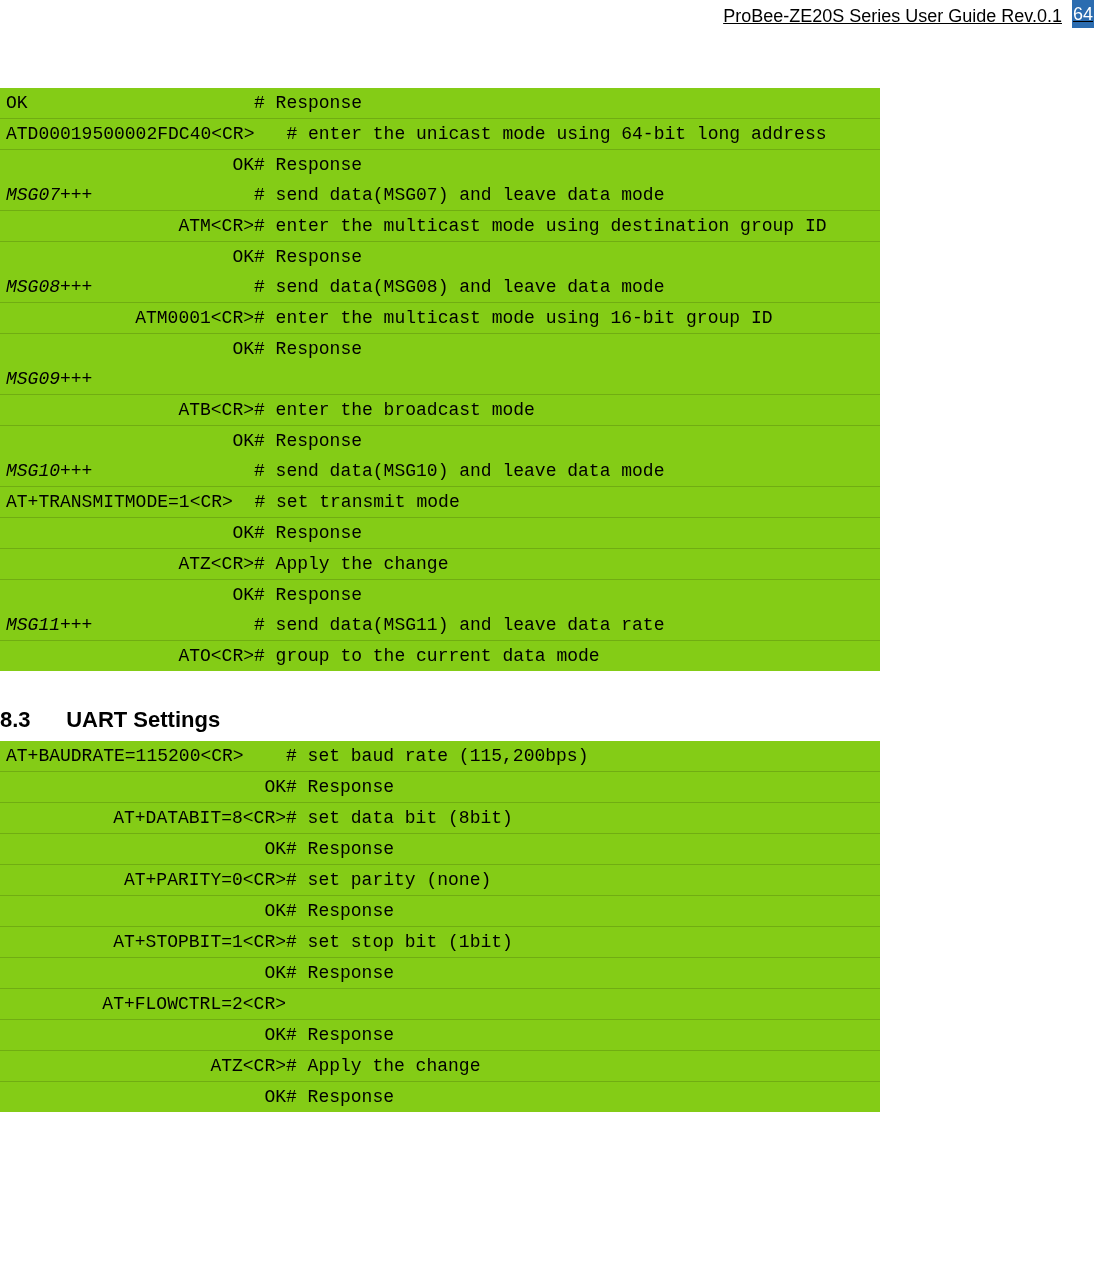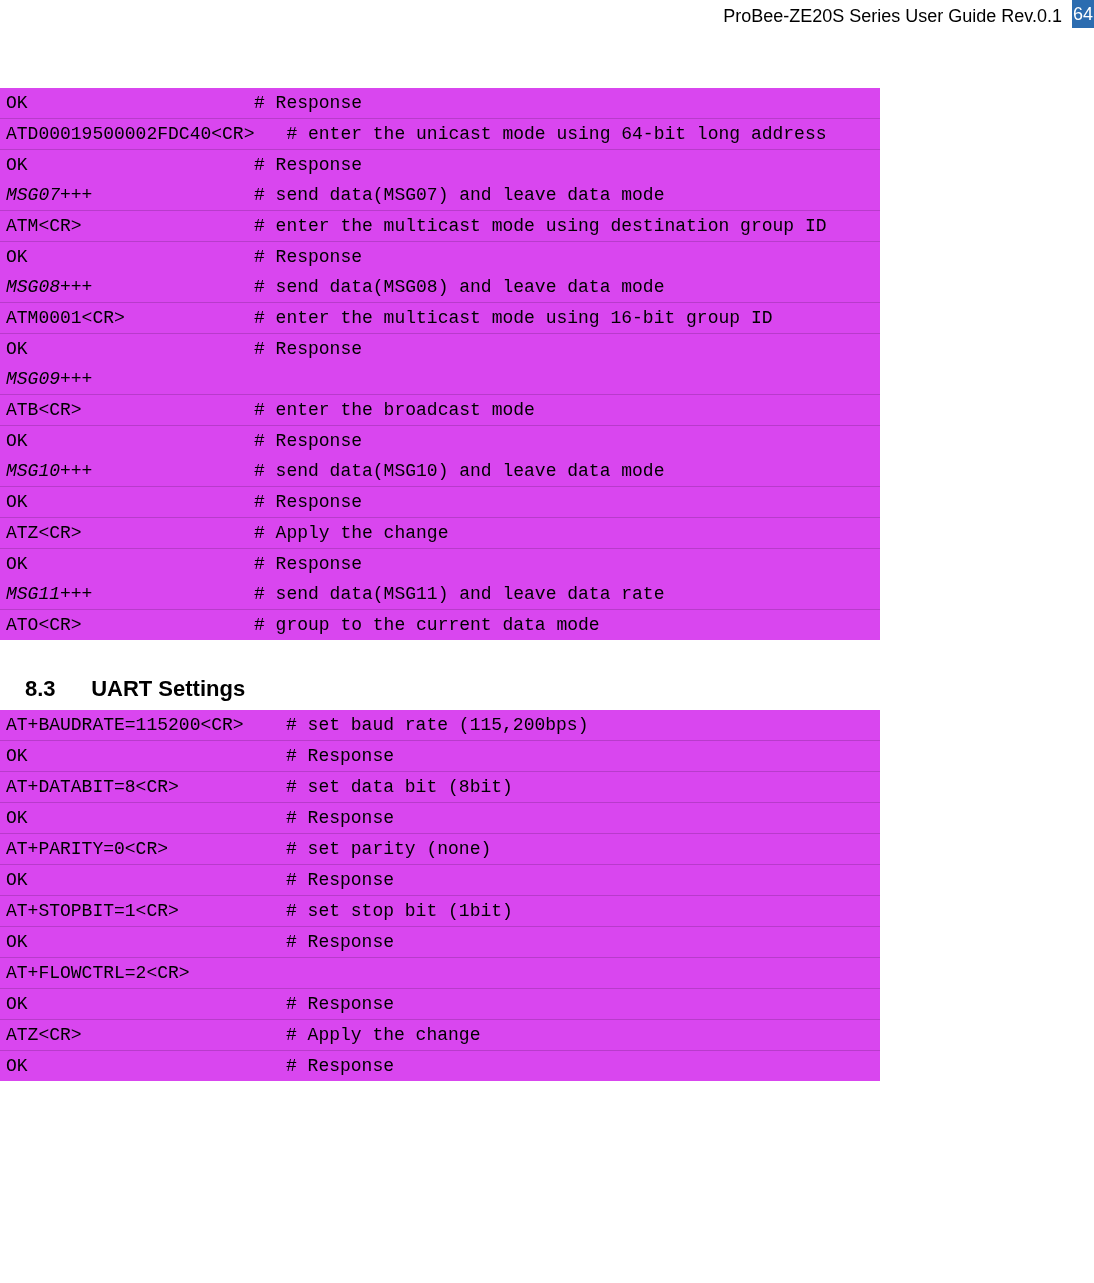--- a/index.html
+++ b/index.html
@@ -8,70 +8,71 @@
     font-family: Arial, Helvetica, sans-serif;
     background: #fff;
     width: 1094px;
   }
   .header {
     display: flex;
     justify-content: flex-end;
     align-items: stretch;
     height: 28px;
     margin-bottom: 60px;
+    text-decoration: underline;
   }
   .header-title {
     font-size: 18px;
     color: #000;
     padding: 4px 10px 0 0;
     align-self: center;
   }
   .header-page {
     background: #2b6cb0;
     color: #fff;
     font-size: 18px;
     padding: 4px 1px;
     display: flex;
     align-items: center;
   }
   .code-block {
-    background: #d946ef;
+    background: #84cc16;
     font-family: "Courier New", Courier, monospace;
     font-size: 18px;
     line-height: 30px;
     width: 880px;
     padding: 0;
   }
   .code-line {
     display: flex;
     padding: 0 6px;
     white-space: pre;
   }
   .code-line.sep {
     border-top: 1px solid rgba(0,0,0,0.15);
+    text-align: right;
   }
   .cmd {
     flex-shrink: 0;
   }
   .cmd.italic {
     font-style: italic;
   }
   .comment {
     white-space: pre;
   }
   .section-heading {
     font-family: Arial, Helvetica, sans-serif;
     font-size: 22px;
     font-weight: bold;
     margin: 36px 0 8px 0;
   }
   .section-num {
     display: inline-block;
     width: 60px;
-    padding-left: 25px;
   }
   .block1 .cmd { width: 248px; }
   .block2 .cmd { width: 280px; }
 </style>
 </head>
 <body>
 
 <div class="header">
   <div class="header-title">ProBee-ZE20S Series User Guide Rev.0.1</div>
   <div class="header-page">64</div>
@@ -84,20 +85,21 @@
     <div class="code-line"><span class="cmd italic">MSG07+++</span><span class="comment"># send data(MSG07) and leave data mode</span></div>
     <div class="code-line sep"><span class="cmd">ATM&lt;CR&gt;</span><span class="comment"># enter the multicast mode using destination group ID</span></div>
     <div class="code-line sep"><span class="cmd">OK</span><span class="comment"># Response</span></div>
     <div class="code-line"><span class="cmd italic">MSG08+++</span><span class="comment"># send data(MSG08) and leave data mode</span></div>
     <div class="code-line sep"><span class="cmd">ATM0001&lt;CR&gt;</span><span class="comment"># enter the multicast mode using 16-bit group ID</span></div>
     <div class="code-line sep"><span class="cmd">OK</span><span class="comment"># Response</span></div>
     <div class="code-line"><span class="cmd italic">MSG09+++</span></div>
     <div class="code-line sep"><span class="cmd">ATB&lt;CR&gt;</span><span class="comment"># enter the broadcast mode</span></div>
     <div class="code-line sep"><span class="cmd">OK</span><span class="comment"># Response</span></div>
     <div class="code-line"><span class="cmd italic">MSG10+++</span><span class="comment"># send data(MSG10) and leave data mode</span></div>
+    <div class="code-line sep"><span class="cmd" style="width: auto;">AT+TRANSMITMODE=1&lt;CR&gt;</span><span class="comment">  # set transmit mode</span></div>
     <div class="code-line sep"><span class="cmd">OK</span><span class="comment"># Response</span></div>
     <div class="code-line sep"><span class="cmd">ATZ&lt;CR&gt;</span><span class="comment"># Apply the change</span></div>
     <div class="code-line sep"><span class="cmd">OK</span><span class="comment"># Response</span></div>
     <div class="code-line"><span class="cmd italic">MSG11+++</span><span class="comment"># send data(MSG11) and leave data rate</span></div>
     <div class="code-line sep"><span class="cmd">ATO&lt;CR&gt;</span><span class="comment"># group to the current data mode</span></div>
   </div>
 
 <div class="section-heading">
   <span class="section-num">8.3</span>
   <span>UART Settings</span>

